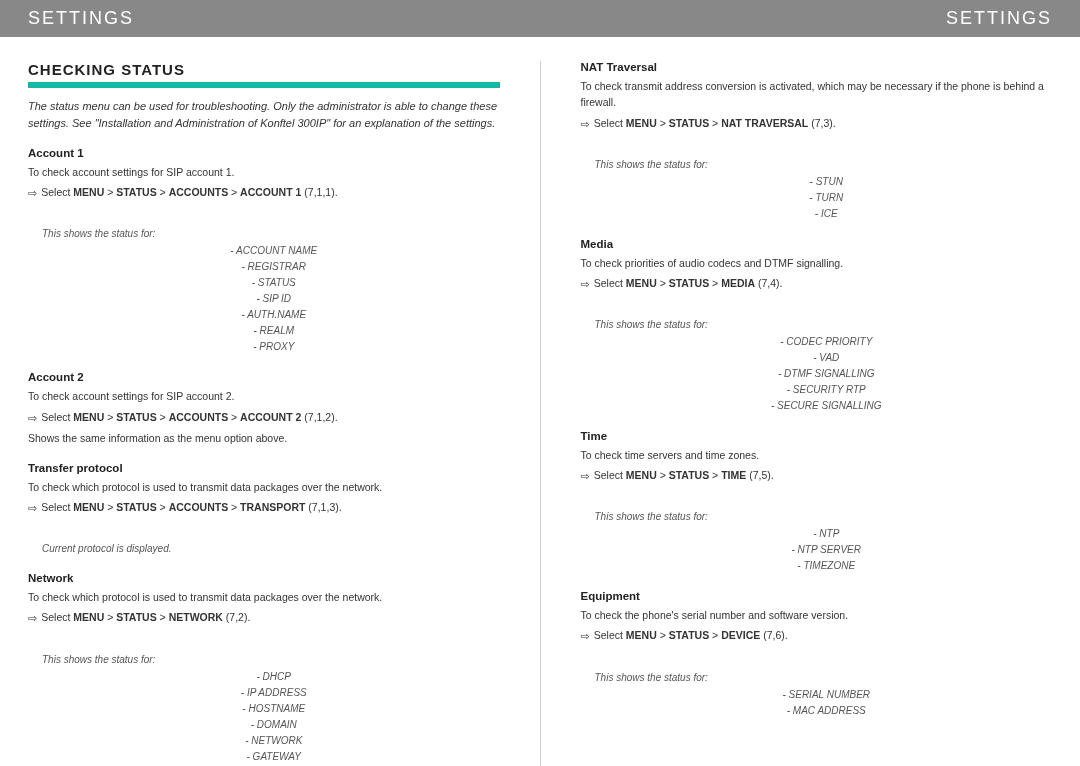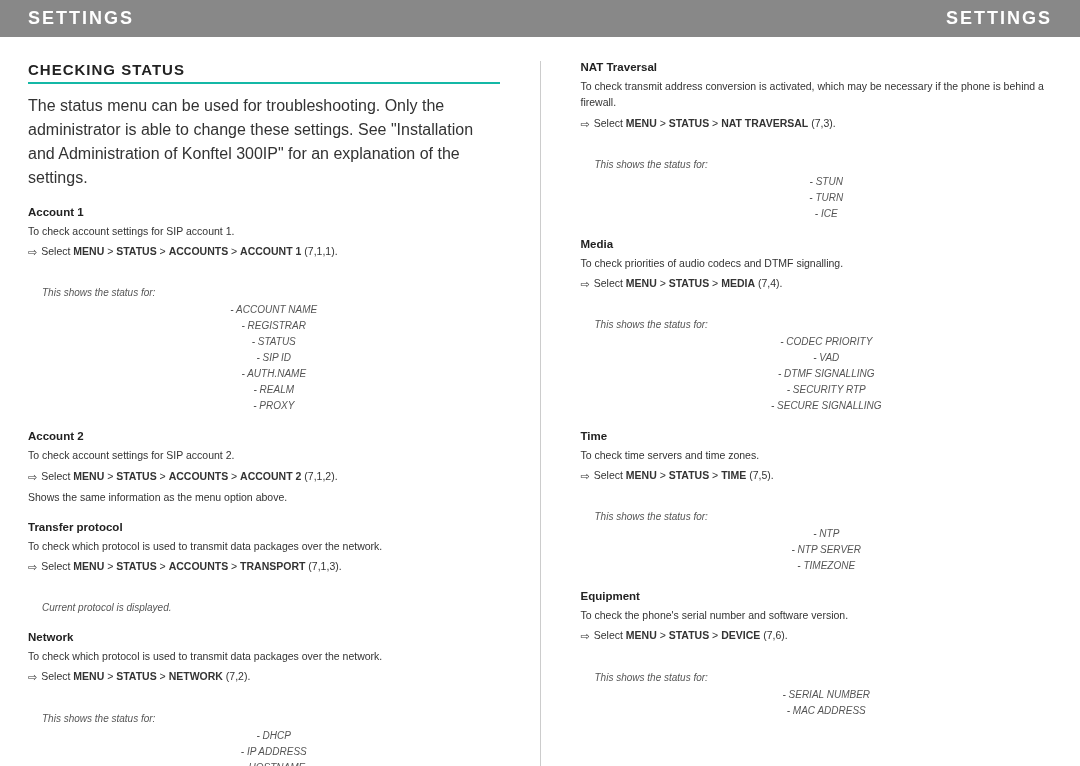--- a/index.html
+++ b/index.html
@@ -17,51 +17,52 @@
     .header {
       background: #888;
       display: flex;
       justify-content: space-between;
       align-items: center;
       padding: 8px 28px;
     }
     .header-title {
       color: #fff;
       font-size: 18px;
-      font-weight: bold;
+      font-weight: normal;
       letter-spacing: 2px;
       text-transform: uppercase;
     }
 
     .content {
       display: flex;
       flex: 1;
       padding: 24px 28px 16px 28px;
       gap: 32px;
     }
 
     .column {
       flex: 1;
     }
 
     .page-heading {
       font-size: 15px;
       font-weight: bold;
       text-transform: uppercase;
-      border-bottom: 2px solid #14b8a6;
+      border-bottom: 6px solid #14b8a6;
       padding-bottom: 4px;
       margin-bottom: 10px;
       letter-spacing: 1px;
     }
 
     .intro-text {
-      font-size: 16px;
+      font-size: 11px;
       line-height: 1.5;
       margin-bottom: 16px;
       color: #333;
+      font-style: italic;
     }
 
     .section {
       margin-bottom: 16px;
     }
 
     .section-heading {
       font-size: 11.5px;
       font-weight: bold;
       margin-bottom: 5px;

